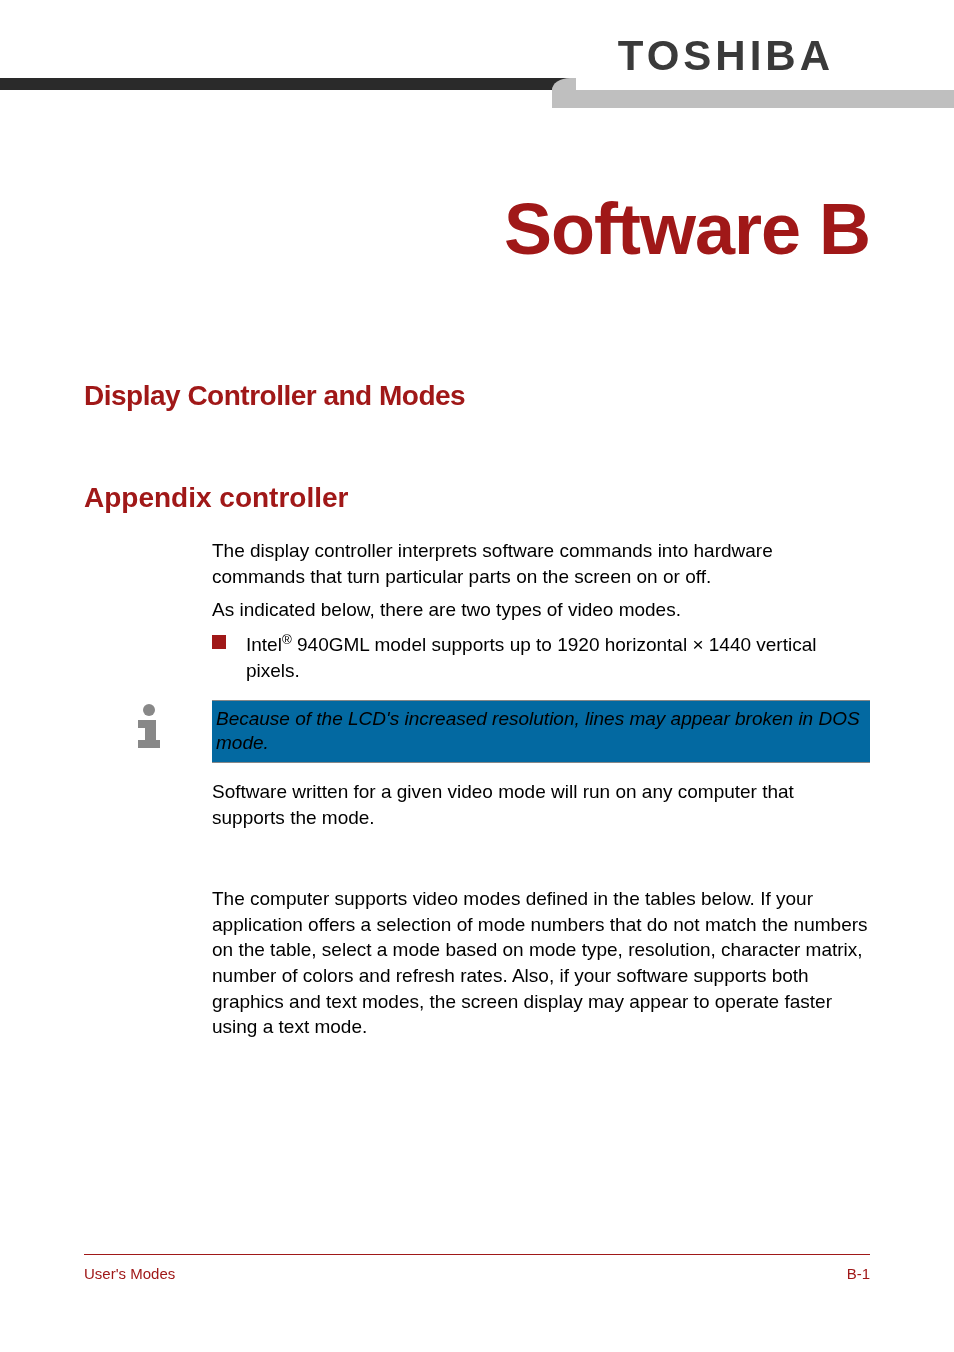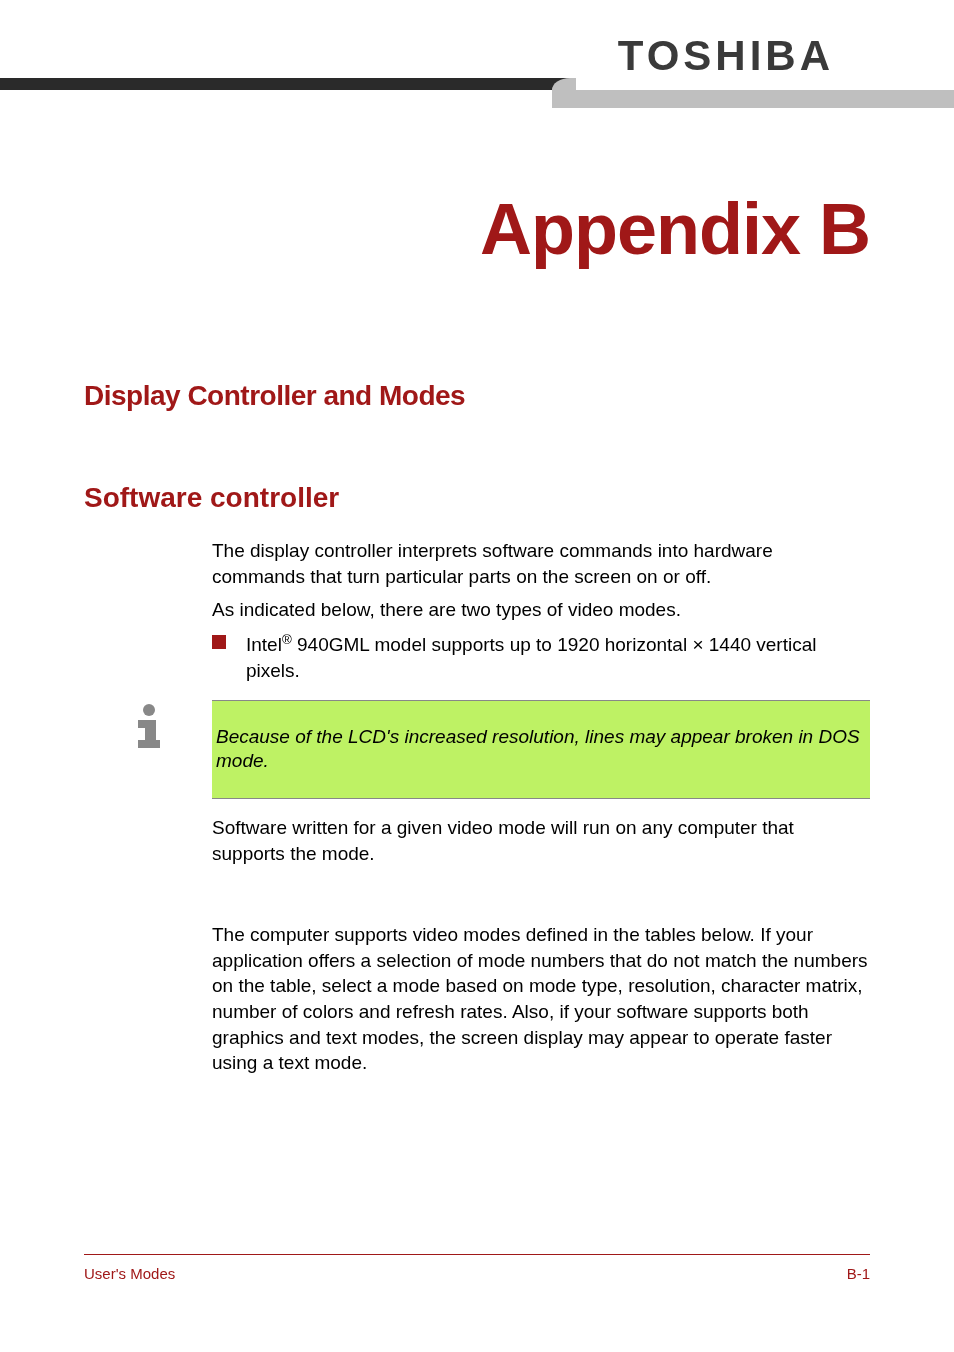--- a/index.html
+++ b/index.html
@@ -130,22 +130,22 @@
       padding-top: 2px;
     }
     .note-icon svg {
       width: 42px;
       height: 48px;
     }
     .note-text-wrap {
       flex: 1;
       border-top: 1px solid #888;
       border-bottom: 1px solid #888;
-      background: #bef264;
-      padding: 24px 4px;
+      background: #0369a1;
+      padding: 6px 4px;
     }
     .note-text {
       font-size: 19px;
       font-style: italic;
       line-height: 1.3;
       color: #000;
     }
     .spacer-40 { height: 40px; }
     .footer {
       position: absolute;
@@ -167,25 +167,25 @@
 <div class="header">
   <div class="brand">TOSHIBA</div>
   <div class="header-bar-dark"></div>
   <div class="header-bar-dark-curve"></div>
   <div class="header-bar-light-curve"></div>
   <div class="header-bar-light"></div>
 </div>
 
 <div class="content">
 
-  <div class="appendix-title">Appendix B</div>
+  <div class="appendix-title">Software B</div>
 
   <div class="page-title">Display Controller and Modes</div>
 
-  <div class="section-title">Software controller</div>
+  <div class="section-title">Appendix controller</div>
 
   <div class="body-block">
     <p class="para">The display controller interprets software commands into hardware commands that turn particular parts on the screen on or off.</p>
     <p class="para">As indicated below, there are two types of video modes.</p>
     <ul class="bullet-list">
       <li>
         <span class="bullet-marker"></span>
         <span>Intel<sup>®</sup> 940GML model supports up to 1920 horizontal × 1440 vertical pixels.</span>
       </li>
     </ul>

